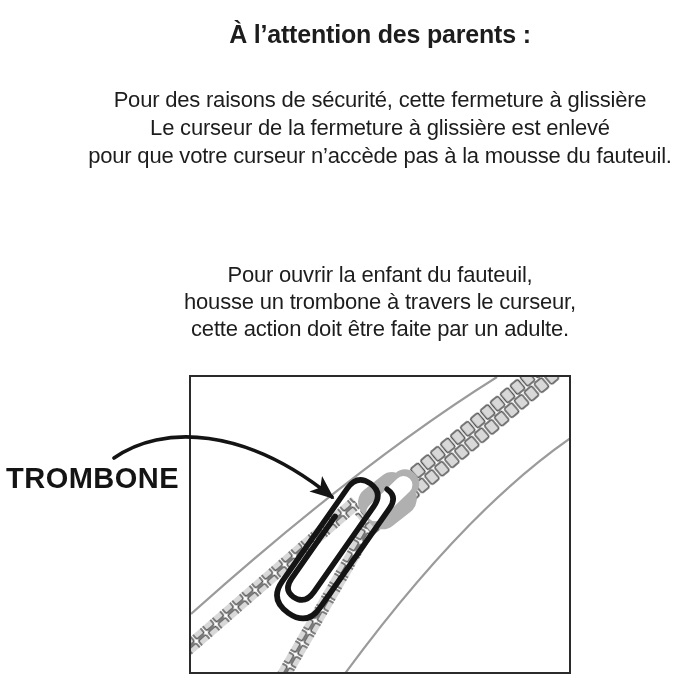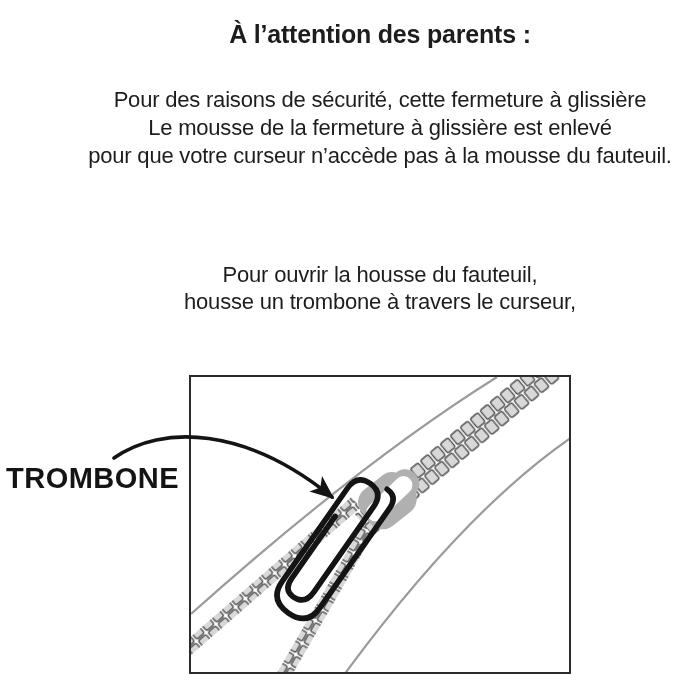--- a/index.html
+++ b/index.html
@@ -72,27 +72,28 @@
 </style>
 </head>
 <body>
 
 <div id="page">
 
   <div class="title">À l’attention des parents :</div>
 
   <div class="para para-security">
     <div>Pour des raisons de sécurité, cette fermeture à glissière</div>
-    <div>Le mousse de la fermeture à glissière est enlevé</div>
+    <div>Le curseur de la fermeture à glissière est enlevé</div>
     <div>pour que votre curseur n’accède pas à la mousse du fauteuil.</div>
   </div>
 
   <div class="para para-instruction">
-    <div>Pour ouvrir la housse du fauteuil,</div>
+    <div>Pour ouvrir la enfant du fauteuil,</div>
     <div>housse un trombone à travers le curseur,</div>
+    <div>cette action doit être faite par un adulte.</div>
   </div>
 
   <div class="trombone-label">TROMBONE</div>
 
   <div class="figure-frame">
     <svg width="378" height="295" viewBox="0 0 378 295">
       <defs>
         <pattern id="pt-closed" width="13" height="30" patternUnits="userSpaceOnUse">
           <rect x="1" y="1" width="10" height="12" rx="2" stroke-width="1.4" fill="#d8d8d8" stroke="#4f4f4f"></rect>
           <rect x="7.5" y="17" width="10" height="12" rx="2" stroke-width="1.4" fill="#d8d8d8" stroke="#4f4f4f"></rect>

